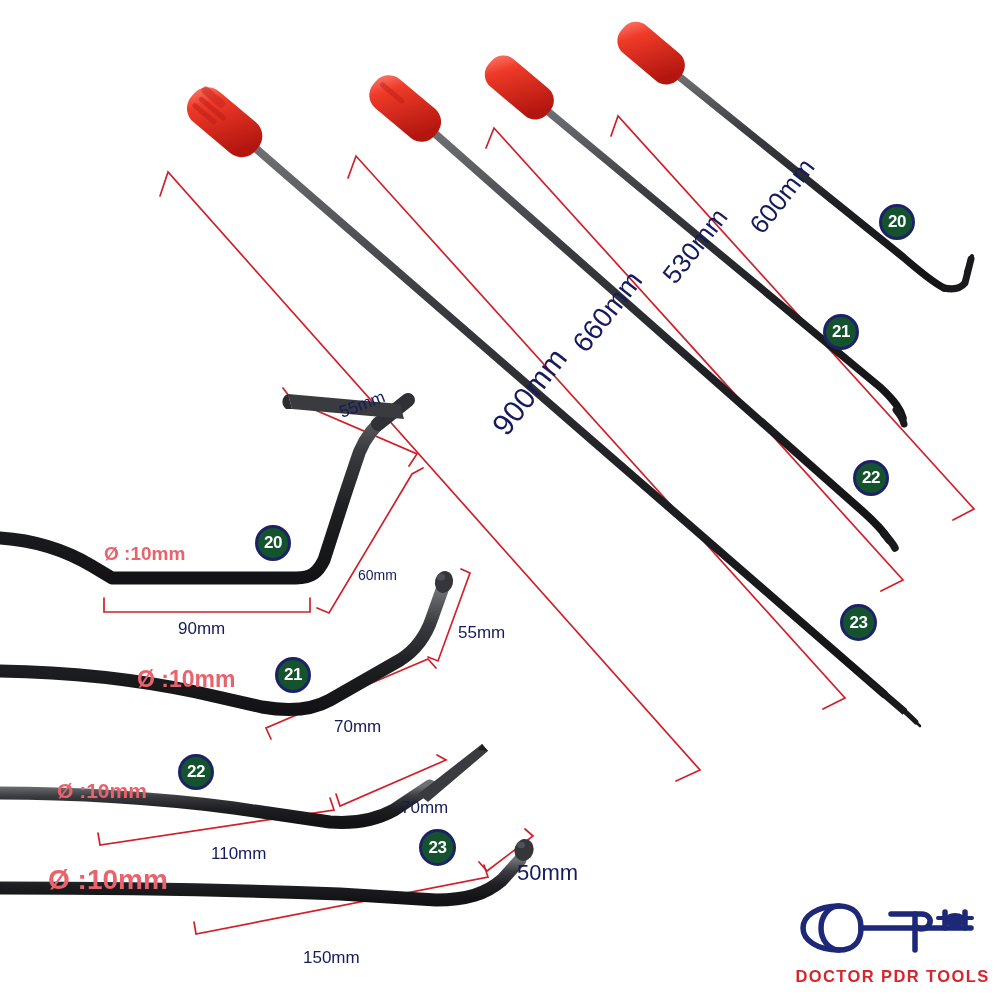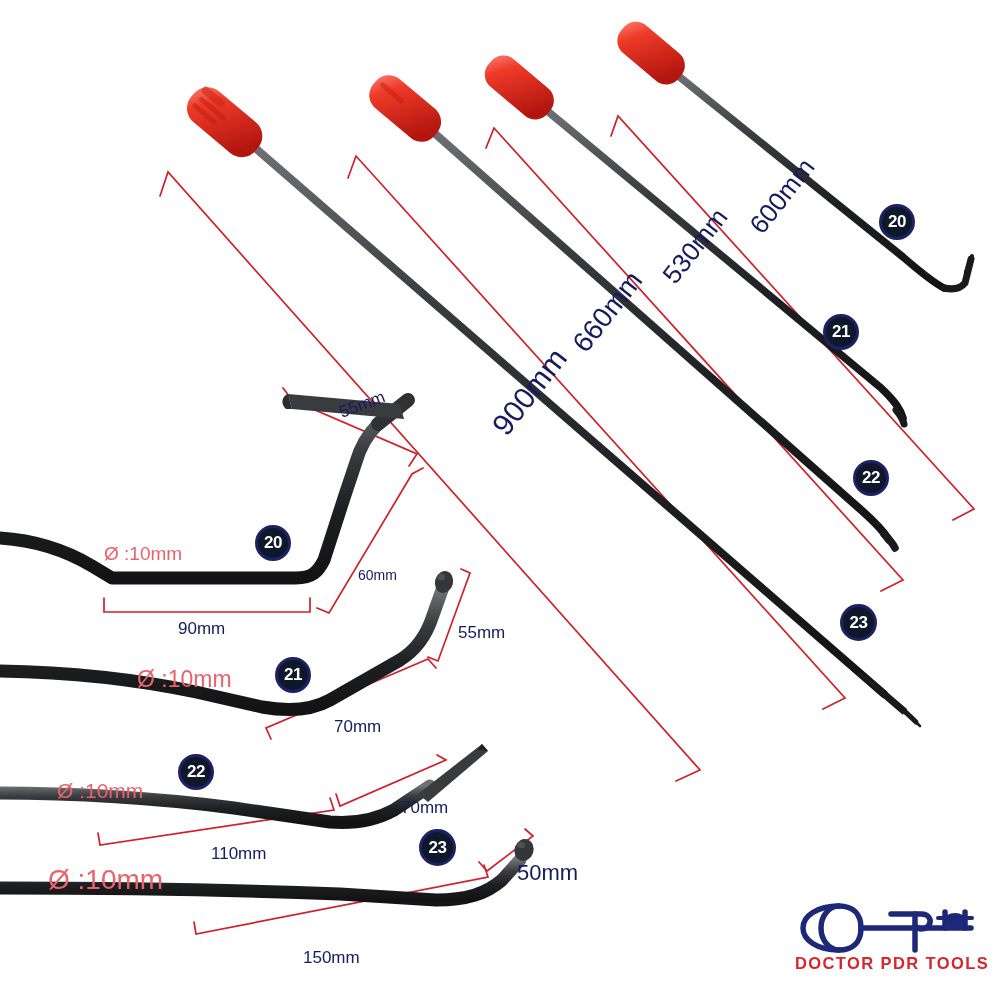--- a/index.html
+++ b/index.html
@@ -17,51 +17,51 @@
 
   
   .lbl{
     position:absolute;
     white-space:nowrap;
     color:#161a5e;
     font-weight:400;
     line-height:1;
     pointer-events:none;
   }
-  .lbl.dia{ color:#e8636b; }
+  .lbl.dia{ color:#e8636b;font-weight:bold; }
 
   .badge{
     position:absolute;
     border-radius:50%;
-    background:#0f172a;
+    background:#14532d;
     border:3px solid #1d2266;
     color:#ffffff;
     font-weight:700;
     display:flex;
     align-items:center;
     justify-content:center;
     box-sizing:border-box;
     letter-spacing:-0.5px;
     text-align:right;
   }
 
   
   #logo{
     position:absolute;
     left:795px;top:898px;
     width:195px;height:92px;
   }
   #logo .mark{width:195px;height:56px;display:block;}
   #logo .wordmark{
-    text-align:left;
+    text-align:center;
     color:#d6252c;
     font-weight:700;
     font-size:16.5px;
     letter-spacing:1.4px;
-    margin-top:0;
+    margin-top:13px;
     font-family:"Liberation Sans","DejaVu Sans",sans-serif;
   }
 </style>
 </head>
 <body>
 
 <div id="stage">
 
   <svg id="art" viewBox="0 0 1000 1000">
     <defs>

